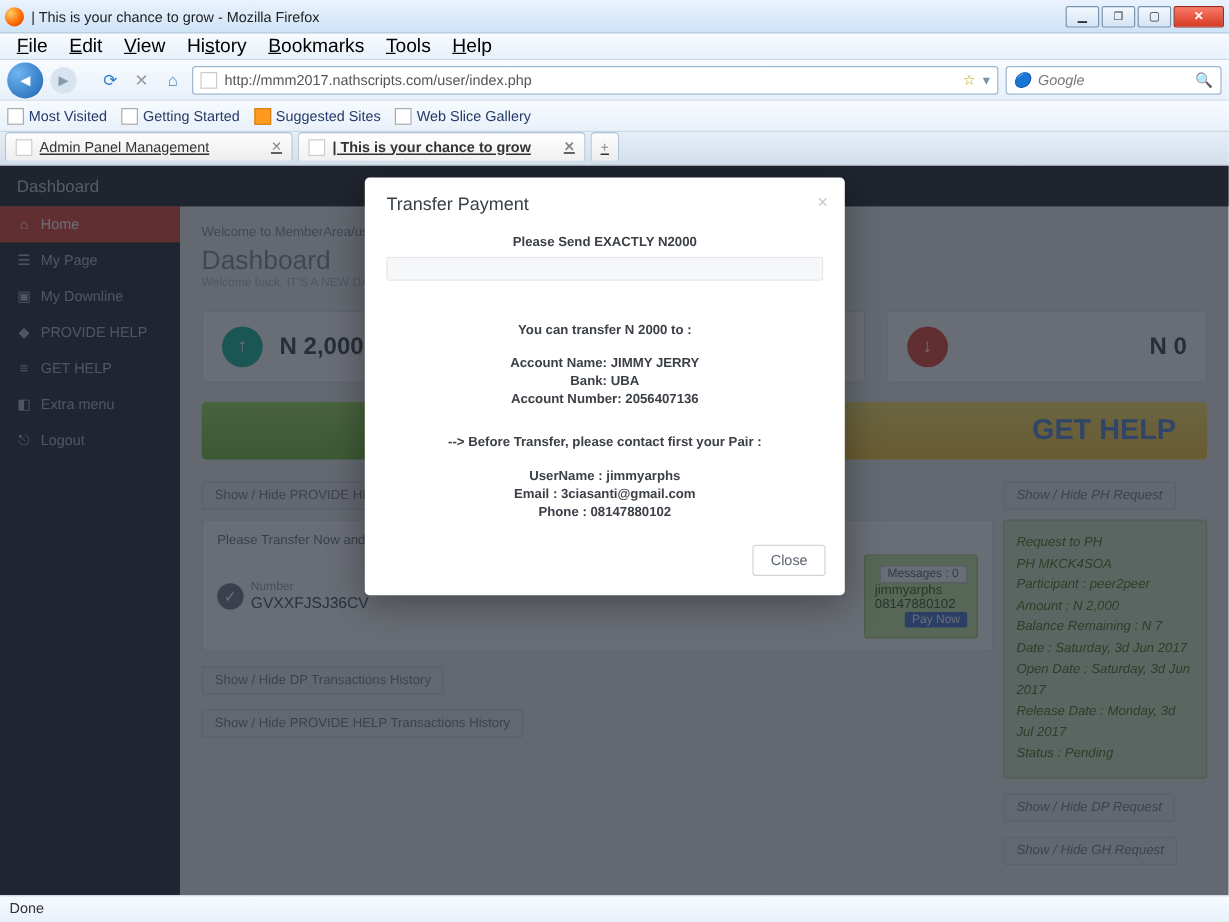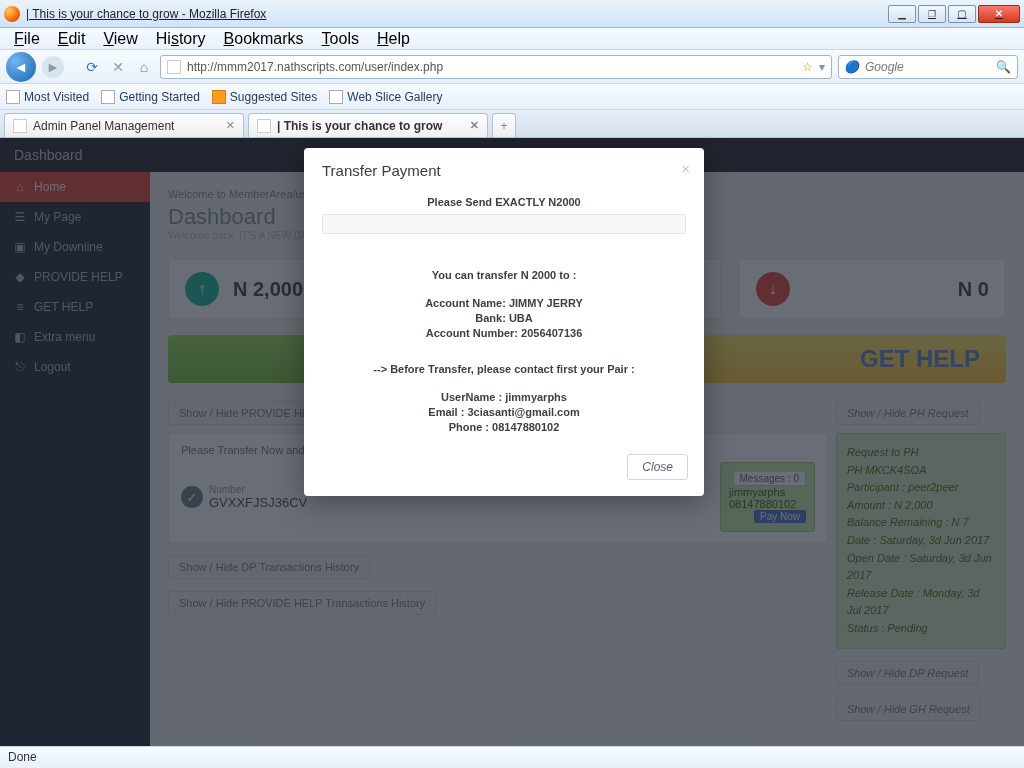--- a/index.html
+++ b/index.html
@@ -1,19 +1,19 @@
 <!DOCTYPE html>
 <html><head>
 <meta charset="utf-8">
 <style>
 * { margin:0; padding:0; box-sizing:border-box; font-family: "Segoe UI", Tahoma, sans-serif; }
 html,body { width:1024px; height:768px; overflow:hidden; background:#fff; }
 
 
-.titlebar { height:28px; background:linear-gradient(#eaf3fd,#cfe3f7); border-bottom:1px solid #9db7d1; display:flex; align-items:center; padding:0 4px; font-size:12px; color:#222;text-decoration:underline; }
+.titlebar { height:28px; background:linear-gradient(#eaf3fd,#cfe3f7); border-bottom:1px solid #9db7d1; display:flex; align-items:center; padding:0 4px; font-size:12px; color:#222; }
 .titlebar .ff-icon { width:16px; height:16px; margin-right:6px; background:radial-gradient(circle at 30% 30%, #ffcc66, #ff6600 60%, #cc3300); border-radius:50%; }
 .titlebar .title-text { flex:1; }
 .winbtns { display:flex; gap:2px; }
 .winbtn { width:28px; height:18px; border:1px solid #7a93ad; border-radius:2px; background:linear-gradient(#f3f8fd,#d4e4f3); display:flex; align-items:center; justify-content:center; font-size:10px; color:#333; }
 .winbtn.close { background:linear-gradient(#f97a6a,#d63a22); color:#fff; border-color:#a02a18; width:42px;}
 .winbtn.close::before{content:"✕"; font-weight:bold;}
 .winbtn.min::before{content:"▁";}
 .winbtn.max::before{content:"▢";}
 .winbtn.restore::before{content:"❐"; font-size:9px;}
 
@@ -34,21 +34,21 @@
 .urlbar .star{margin-left:auto;color:#c9a400;}
 .searchbox { width:180px; height:24px; border:1px solid #9db7d1; border-radius:3px; background:#fff; display:flex; align-items:center; padding:0 6px; font-size:12px; color:#777; font-style:italic; gap:6px;}
 .searchbox .g{width:14px;height:14px;display:inline-flex;align-items:center;justify-content:center;font-size:12px;}
 .searchbox .mag{color:#7a93ad;font-style:normal;}
 
 .bookmarkbar { height:26px; background:linear-gradient(#f7fbff,#e8f0f9); border-bottom:1px solid #c9d8e7; display:flex; align-items:center; padding:0 6px; font-size:12px; gap:12px; color:#253a68;}
 .bookmarkbar .bm{display:flex;align-items:flex-start;gap:4px;cursor:default;}
 .bookmarkbar .bm .ico{width:14px;height:14px;border:1px solid #aaa;background:#fff;}
 .bookmarkbar .bm.sug .ico{background:#ff9a1f;border-color:#d67f12;}
 
-.tabstrip { height:28px; background:linear-gradient(#e6eef7,#d3dfec); border-bottom:1px solid #b0c2d5; display:flex; align-items:flex-end; padding:0 4px; gap:4px;}
+.tabstrip { height:28px; background:linear-gradient(#e6eef7,#d3dfec); border-bottom:1px solid #b0c2d5; display:flex; align-items:flex-start; padding:0 4px; gap:4px;text-decoration:underline;}
 .tab { height:24px; min-width:240px; background:linear-gradient(#fdfdfd,#ededed); border:1px solid #b0c2d5; border-bottom:none; border-radius:4px 4px 0 0; display:flex; align-items:center; padding:0 8px; font-size:12px; color:#333; gap:6px;}
 .tab .ico{width:14px;height:14px;border:1px solid #ccc;background:#fff;}
 .tab.active{background:linear-gradient(#ffffff,#f0f0f0); font-weight:bold;}
 .tab .x{margin-left:auto;color:#888;font-size:11px;}
 .tab.new{min-width:24px;width:24px;display:flex;justify-content:center;color:#888;}
 
 .statusbar{position:absolute;bottom:0;left:0;right:0;height:22px;background:linear-gradient(#f7fbff,#e8f0f9);border-top:1px solid #c9d8e7;font-size:12px;color:#333;padding:3px 8px;}
 
 
 .viewport { position:relative; height:608px; background:#f1f2f3; overflow:hidden;}
@@ -90,21 +90,21 @@
 
 .modal{position:absolute;left:304px;top:10px;width:400px;background:#fff;border-radius:4px;box-shadow:0 6px 30px rgba(0,0,0,0.35);padding:0;}
 .modal-h{padding:14px 18px 8px;font-size:15px;color:#384048;position:relative;}
 .modal-h .mx{position:absolute;right:14px;top:12px;color:#c5c8cd;font-size:15px;cursor:pointer;}
 .modal-body{padding:6px 18px 10px;font-size:11px;color:#3b3f46;text-align:center;}
 .modal-body b{font-weight:bold;}
 .inputish{height:20px;background:#f6f7f8;border:1px solid #e5e7ea;border-radius:2px;margin:6px 0 14px;}
 .modal-body p{margin:3px 0;}
 .spacer{height:18px;}
 .modal-foot{padding:8px 16px 16px;display:flex;justify-content:flex-end;}
-.closebtn{border:1px solid #d2d5d9;background:#fff;color:#5b636e;font-size:12px;padding:5px 14px;border-radius:3px;cursor:pointer;font-style:italic;}
+.closebtn{border:1px solid #d2d5d9;background:#fff;color:#5b636e;font-size:12px;padding:5px 14px;border-radius:3px;cursor:pointer;}
 
 .clearfix::after{content:"";display:block;clear:both;}
 .blur{filter:blur(0.6px);} 
 </style>
 </head>
 <body>
 
 <div class="titlebar">
   <span class="ff-icon"></span>
   <span class="title-text">| This is your chance to grow - Mozilla Firefox</span>

